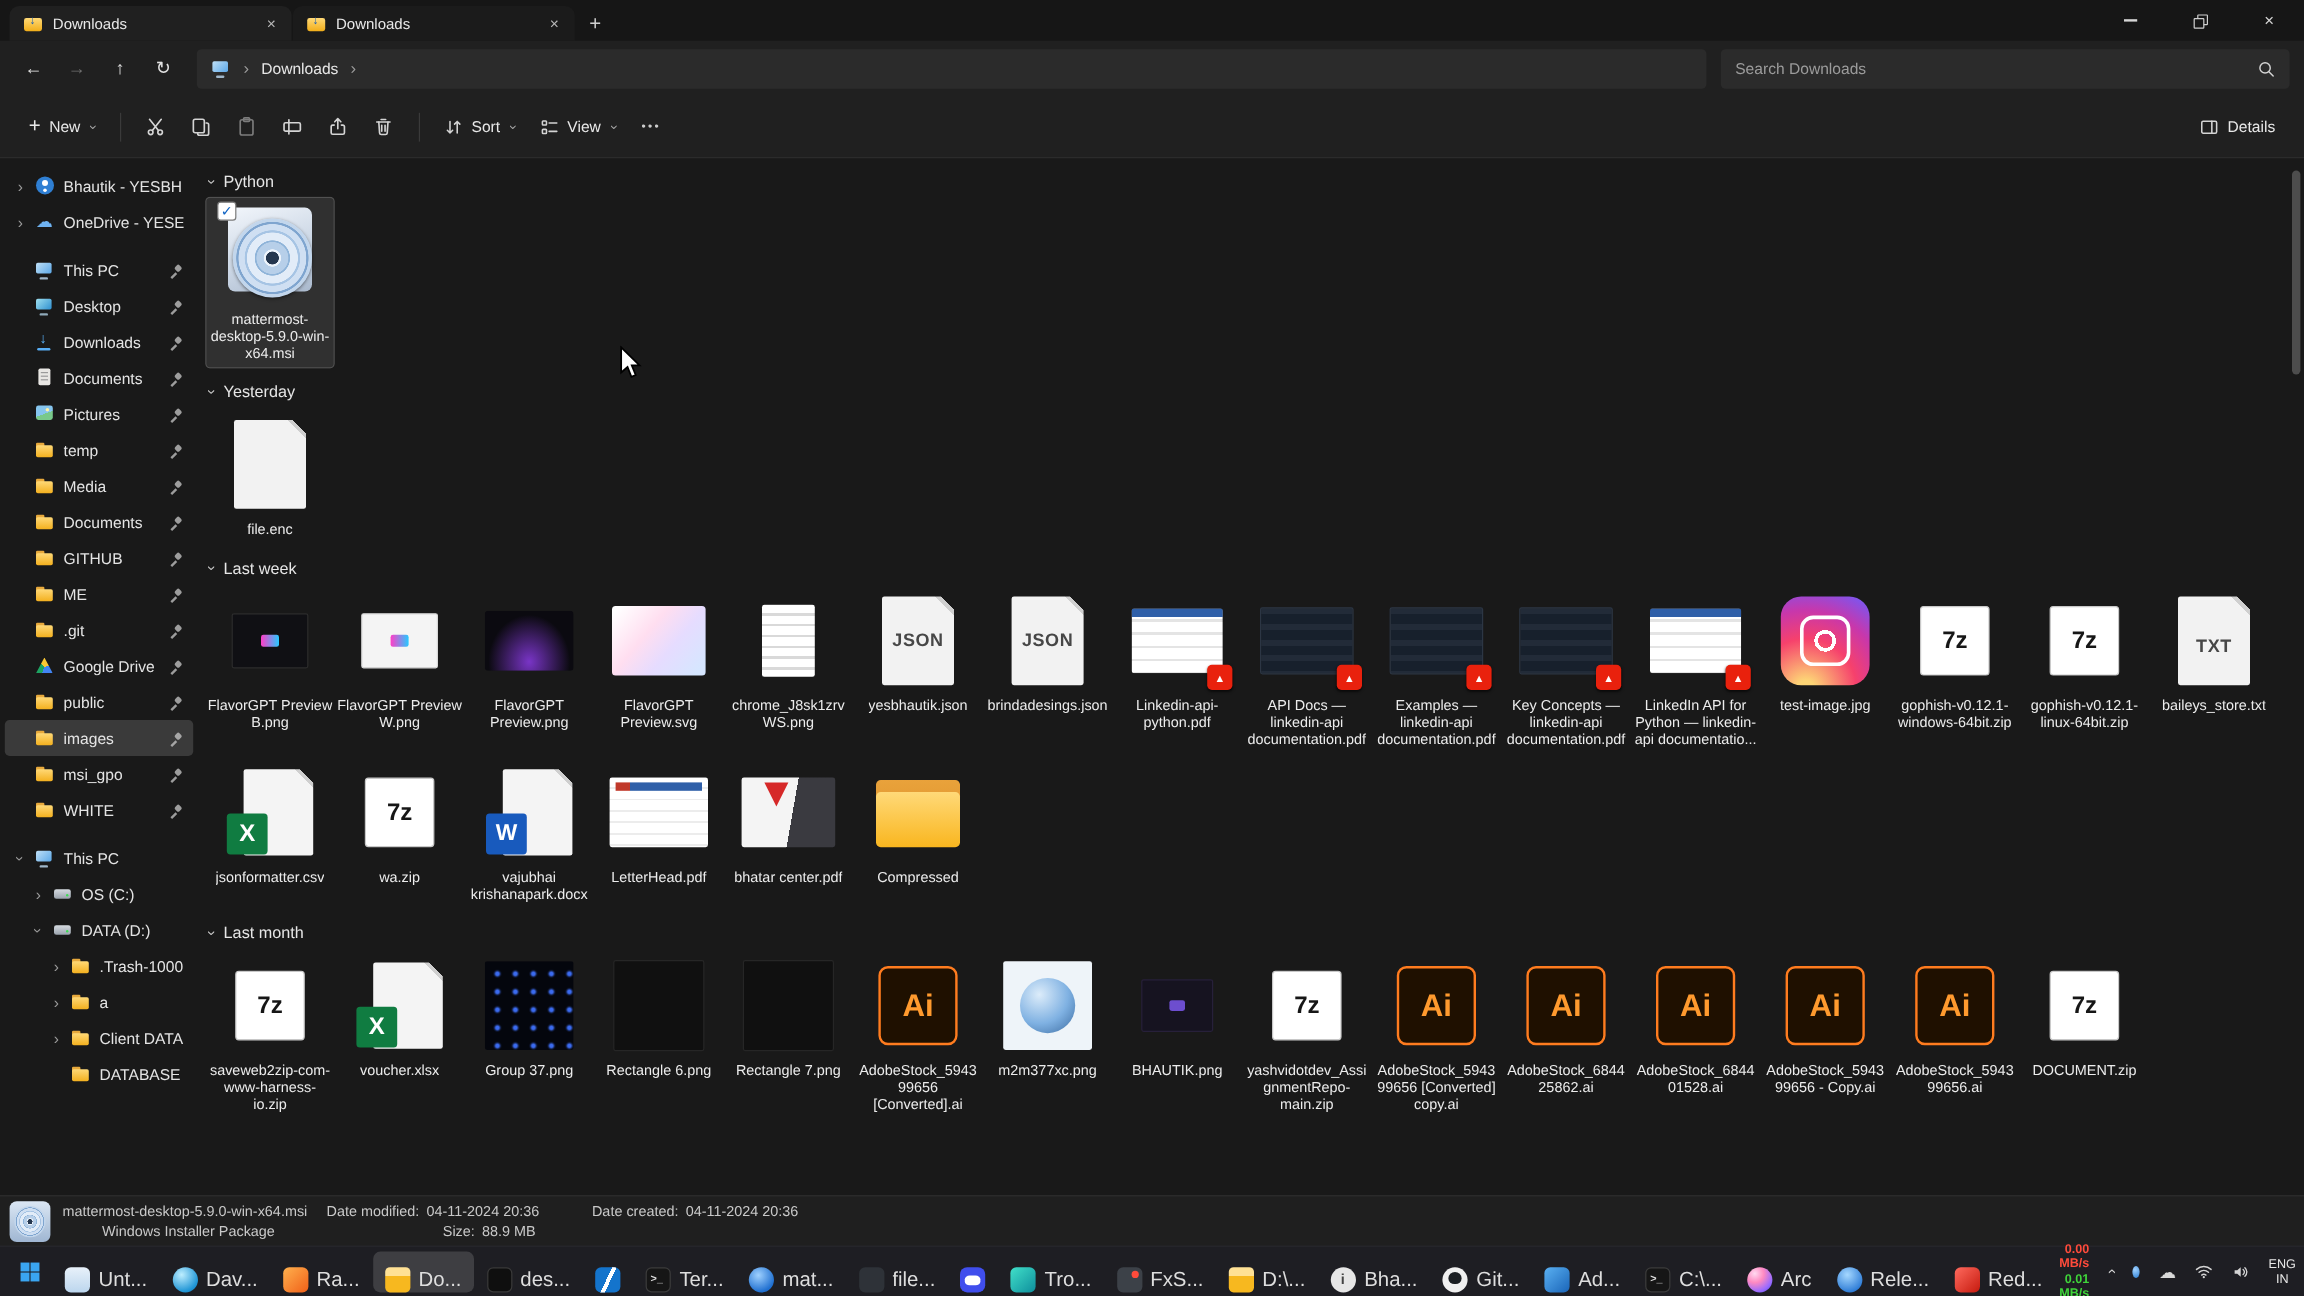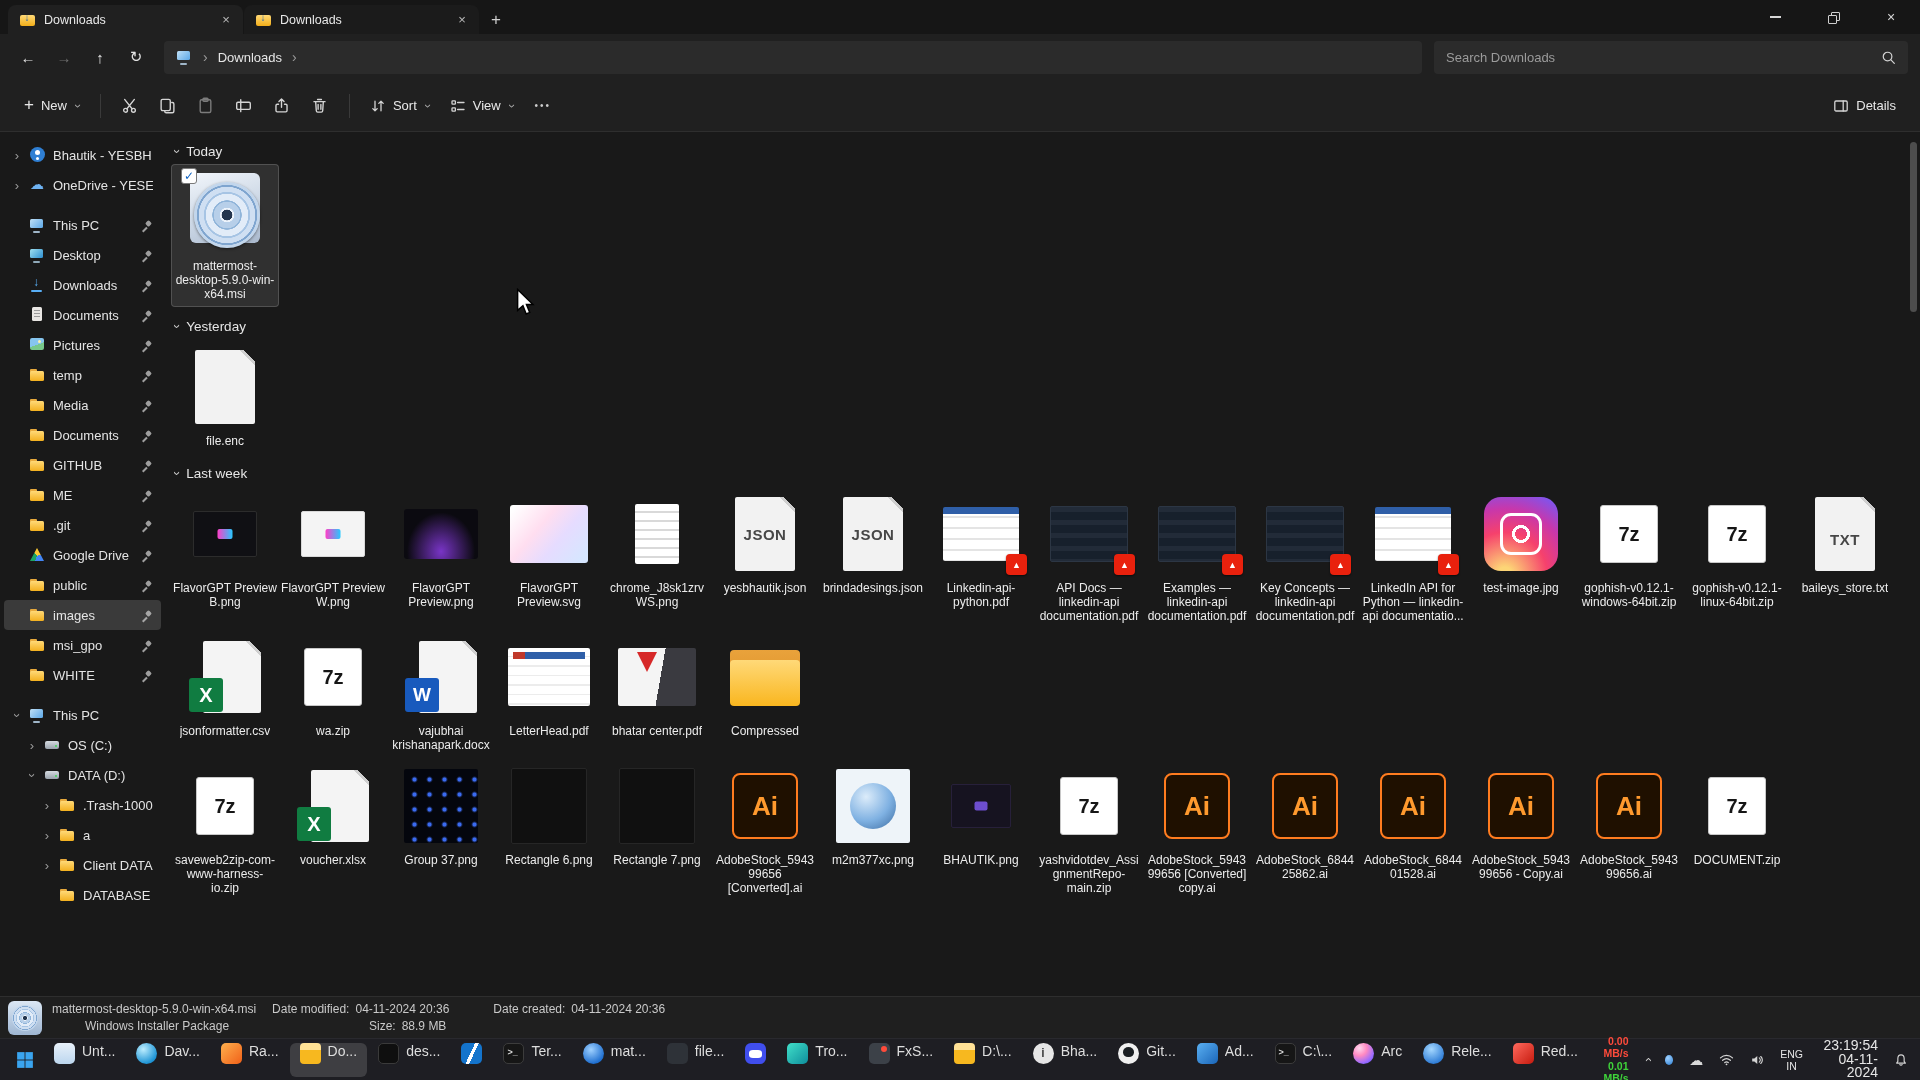--- a/index.html
+++ b/index.html
@@ -159,21 +159,21 @@
   .srow { display:flex; align-items:baseline; }
   .s-name { margin-right:16px; }
   .s-name2 { width:284px; flex:none;margin-left:33px; }
   .s-lab { margin-right:6px; }
   .s-val { margin-right:44px; }
 
   
   .taskbar { position:absolute; left:0; bottom:0; width:1920px; height:42px; background:#1e1e23; border-top:1px solid rgba(255,255,255,.05); display:flex; align-items:center; padding:0 6px; }
   .tb-start { padding:0 10px; height:34px; display:flex; align-items:center; border-radius:6px; flex:none; }
   .tb-apps { display:flex; align-items:center; gap:1px; }
-  .tb-item { height:34px; display:flex; align-items:flex-start; gap:7px; padding:0 10px; border-radius:6px; font-size:14px; color:#dedede; flex:none; }
+  .tb-item { height:34px; display:flex; align-items:flex-end; gap:7px; padding:0 10px; border-radius:6px; font-size:17px; color:#dedede; flex:none; }
   .tb-item.st-active { background:#3e3e42; }
   .tb-label { white-space:nowrap; overflow:hidden; max-width:50px; }
   .tb-label:empty { display:none; }
   .tb-ico { width:21px; height:21px; border-radius:5px; flex:none; position:relative; }
   .tb-ico.app-notepad { background:linear-gradient(#e8f1fa,#bcd6ee); }
   .tb-ico.app-teal-circle { border-radius:50%; background:radial-gradient(circle at 35% 30%,#bdeeff,#2196d6 70%,#0d6fae); }
   .tb-ico.app-orange { background:linear-gradient(135deg,#ffb14e,#f06018); }
   .tb-ico.app-explorer { background:linear-gradient(180deg,#ffe195 0 35%,#f7b81f 35%); border-radius:4px; }
   .tb-ico.app-black { background:#0f0f0f; border:1px solid #3a3a3a; }
   .tb-ico.app-vscode { background:#1474cc; }
@@ -502,21 +502,21 @@
             </div>
           </div>
       </div>
 
       <div class="content">
         <div>
 
             <div class="group">
               <div class="group-header">
                 <span class="gh-chev">›</span>
-                <span class="group-title">Today</span>
+                <span class="group-title">Python</span>
               </div>
               <div class="tiles">
 
                   <div class="tile st-selected">
                     <div class="iconwrap">
                       <div class="ficon ic-msi"></div>
                       <div class="tile-check">✓</div>
                     </div>
                     <div class="tile-label">mattermost-desktop-5.9.0-win-x64.msi</div>
                   </div>
@@ -719,20 +719,24 @@
                     <div class="iconwrap">
                       <div class="ficon ic-folder"></div>
 
                     </div>
                     <div class="tile-label">Compressed</div>
                   </div>
                 </div>
             </div>
 
             <div class="group">
+              <div class="group-header">
+                <span class="gh-chev">›</span>
+                <span class="group-title">Last month</span>
+              </div>
               <div class="tiles">
 
                   <div class="tile">
                     <div class="iconwrap">
                       <div class="ficon ic-zip"></div>
 
                     </div>
                     <div class="tile-label">saveweb2zip-com-www-harness-io.zip</div>
                   </div>
 

